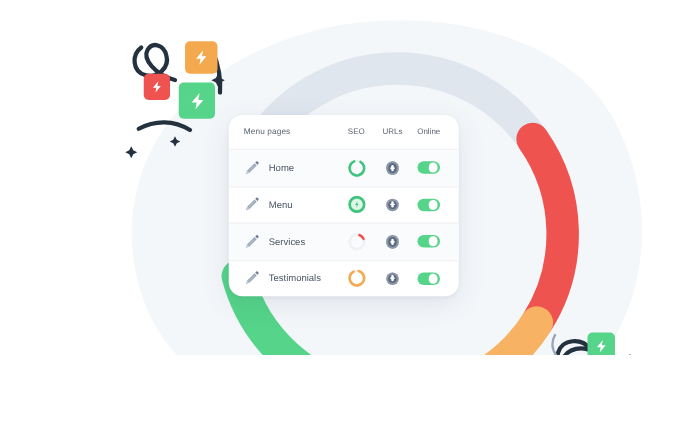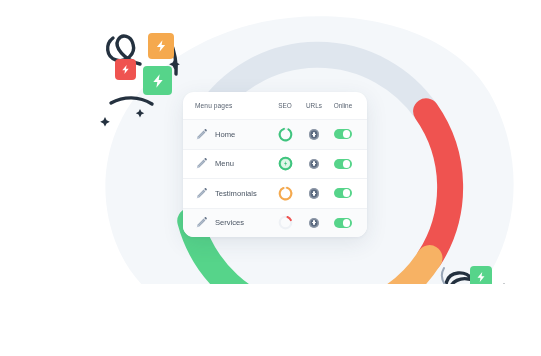--- a/index.html
+++ b/index.html
@@ -226,62 +226,62 @@
       <div class="cell c-urls">
         <span class="plus-btn"></span>
       </div>
       <div class="cell c-online">
         <span class="toggle">
             <span class="knob"></span>
           </span>
       </div>
     </div>
 
+    <div class="row alt">
+      <div class="r-label">
+        <svg class="pencil-icon" viewBox="0 0 24 24">
+          <path d="M3.3 20.7 L5.1 15.6 L15.9 4.8 L19.2 8.1 L8.4 18.9 Z" fill="#9aa7b8"></path>
+          <path d="M16.9 3.8 L18.3 2.4 C18.9 1.8 19.9 1.8 20.5 2.4 L21.6 3.5
+                   C22.2 4.1 22.2 5.1 21.6 5.7 L20.2 7.1 Z" fill="#6d7b8f"></path>
+          <path d="M5.1 15.6 L3.3 20.7 L8.4 18.9 Z" fill="#c3cddb"></path>
+          <path d="M6.6 16.2 L15.2 7.6 L16.4 8.8 L7.8 17.4 Z" fill="#bcc7d6" opacity="0.7"></path>
+        </svg>
+        <span class="r-name">Services</span>
+      </div>
+      <div class="cell c-seo">
+        <svg class="ring" viewBox="0 0 36 36">
+          <circle cx="18" cy="18" r="14" fill="none" stroke="#eef1f5" stroke-width="5"></circle>
+          <circle cx="18" cy="18" r="14" fill="none" stroke="#ef5350" stroke-width="5" stroke-linecap="round" stroke-dasharray="11 88" transform="rotate(-70 18 18)"></circle>
+        </svg>
+      </div>
+      <div class="cell c-urls">
+        <span class="plus-btn"></span>
+      </div>
+      <div class="cell c-online">
+        <span class="toggle">
+            <span class="knob"></span>
+          </span>
+      </div>
+    </div>
+
     <div class="row">
       <div class="r-label">
         <svg class="pencil-icon" viewBox="0 0 24 24">
           <path d="M3.3 20.7 L5.1 15.6 L15.9 4.8 L19.2 8.1 L8.4 18.9 Z" fill="#9aa7b8"></path>
           <path d="M16.9 3.8 L18.3 2.4 C18.9 1.8 19.9 1.8 20.5 2.4 L21.6 3.5
                    C22.2 4.1 22.2 5.1 21.6 5.7 L20.2 7.1 Z" fill="#6d7b8f"></path>
           <path d="M5.1 15.6 L3.3 20.7 L8.4 18.9 Z" fill="#c3cddb"></path>
           <path d="M6.6 16.2 L15.2 7.6 L16.4 8.8 L7.8 17.4 Z" fill="#bcc7d6" opacity="0.7"></path>
         </svg>
         <span class="r-name">Testimonials</span>
       </div>
       <div class="cell c-seo">
         <svg class="ring" viewBox="0 0 36 36">
           <circle cx="18" cy="18" r="14" fill="none" stroke="#f6f0e8" stroke-width="5"></circle>
           <circle cx="18" cy="18" r="14" fill="none" stroke="#f5a94e" stroke-width="5" stroke-linecap="round" stroke-dasharray="77 88" transform="rotate(-75 18 18)"></circle>
-        </svg>
-      </div>
-      <div class="cell c-urls">
-        <span class="plus-btn"></span>
-      </div>
-      <div class="cell c-online">
-        <span class="toggle">
-            <span class="knob"></span>
-          </span>
-      </div>
-    </div>
-
-    <div class="row alt">
-      <div class="r-label">
-        <svg class="pencil-icon" viewBox="0 0 24 24">
-          <path d="M3.3 20.7 L5.1 15.6 L15.9 4.8 L19.2 8.1 L8.4 18.9 Z" fill="#9aa7b8"></path>
-          <path d="M16.9 3.8 L18.3 2.4 C18.9 1.8 19.9 1.8 20.5 2.4 L21.6 3.5
-                   C22.2 4.1 22.2 5.1 21.6 5.7 L20.2 7.1 Z" fill="#6d7b8f"></path>
-          <path d="M5.1 15.6 L3.3 20.7 L8.4 18.9 Z" fill="#c3cddb"></path>
-          <path d="M6.6 16.2 L15.2 7.6 L16.4 8.8 L7.8 17.4 Z" fill="#bcc7d6" opacity="0.7"></path>
-        </svg>
-        <span class="r-name">Services</span>
-      </div>
-      <div class="cell c-seo">
-        <svg class="ring" viewBox="0 0 36 36">
-          <circle cx="18" cy="18" r="14" fill="none" stroke="#eef1f5" stroke-width="5"></circle>
-          <circle cx="18" cy="18" r="14" fill="none" stroke="#ef5350" stroke-width="5" stroke-linecap="round" stroke-dasharray="11 88" transform="rotate(-70 18 18)"></circle>
         </svg>
       </div>
       <div class="cell c-urls">
         <span class="plus-btn"></span>
       </div>
       <div class="cell c-online">
         <span class="toggle">
             <span class="knob"></span>
           </span>
       </div>

